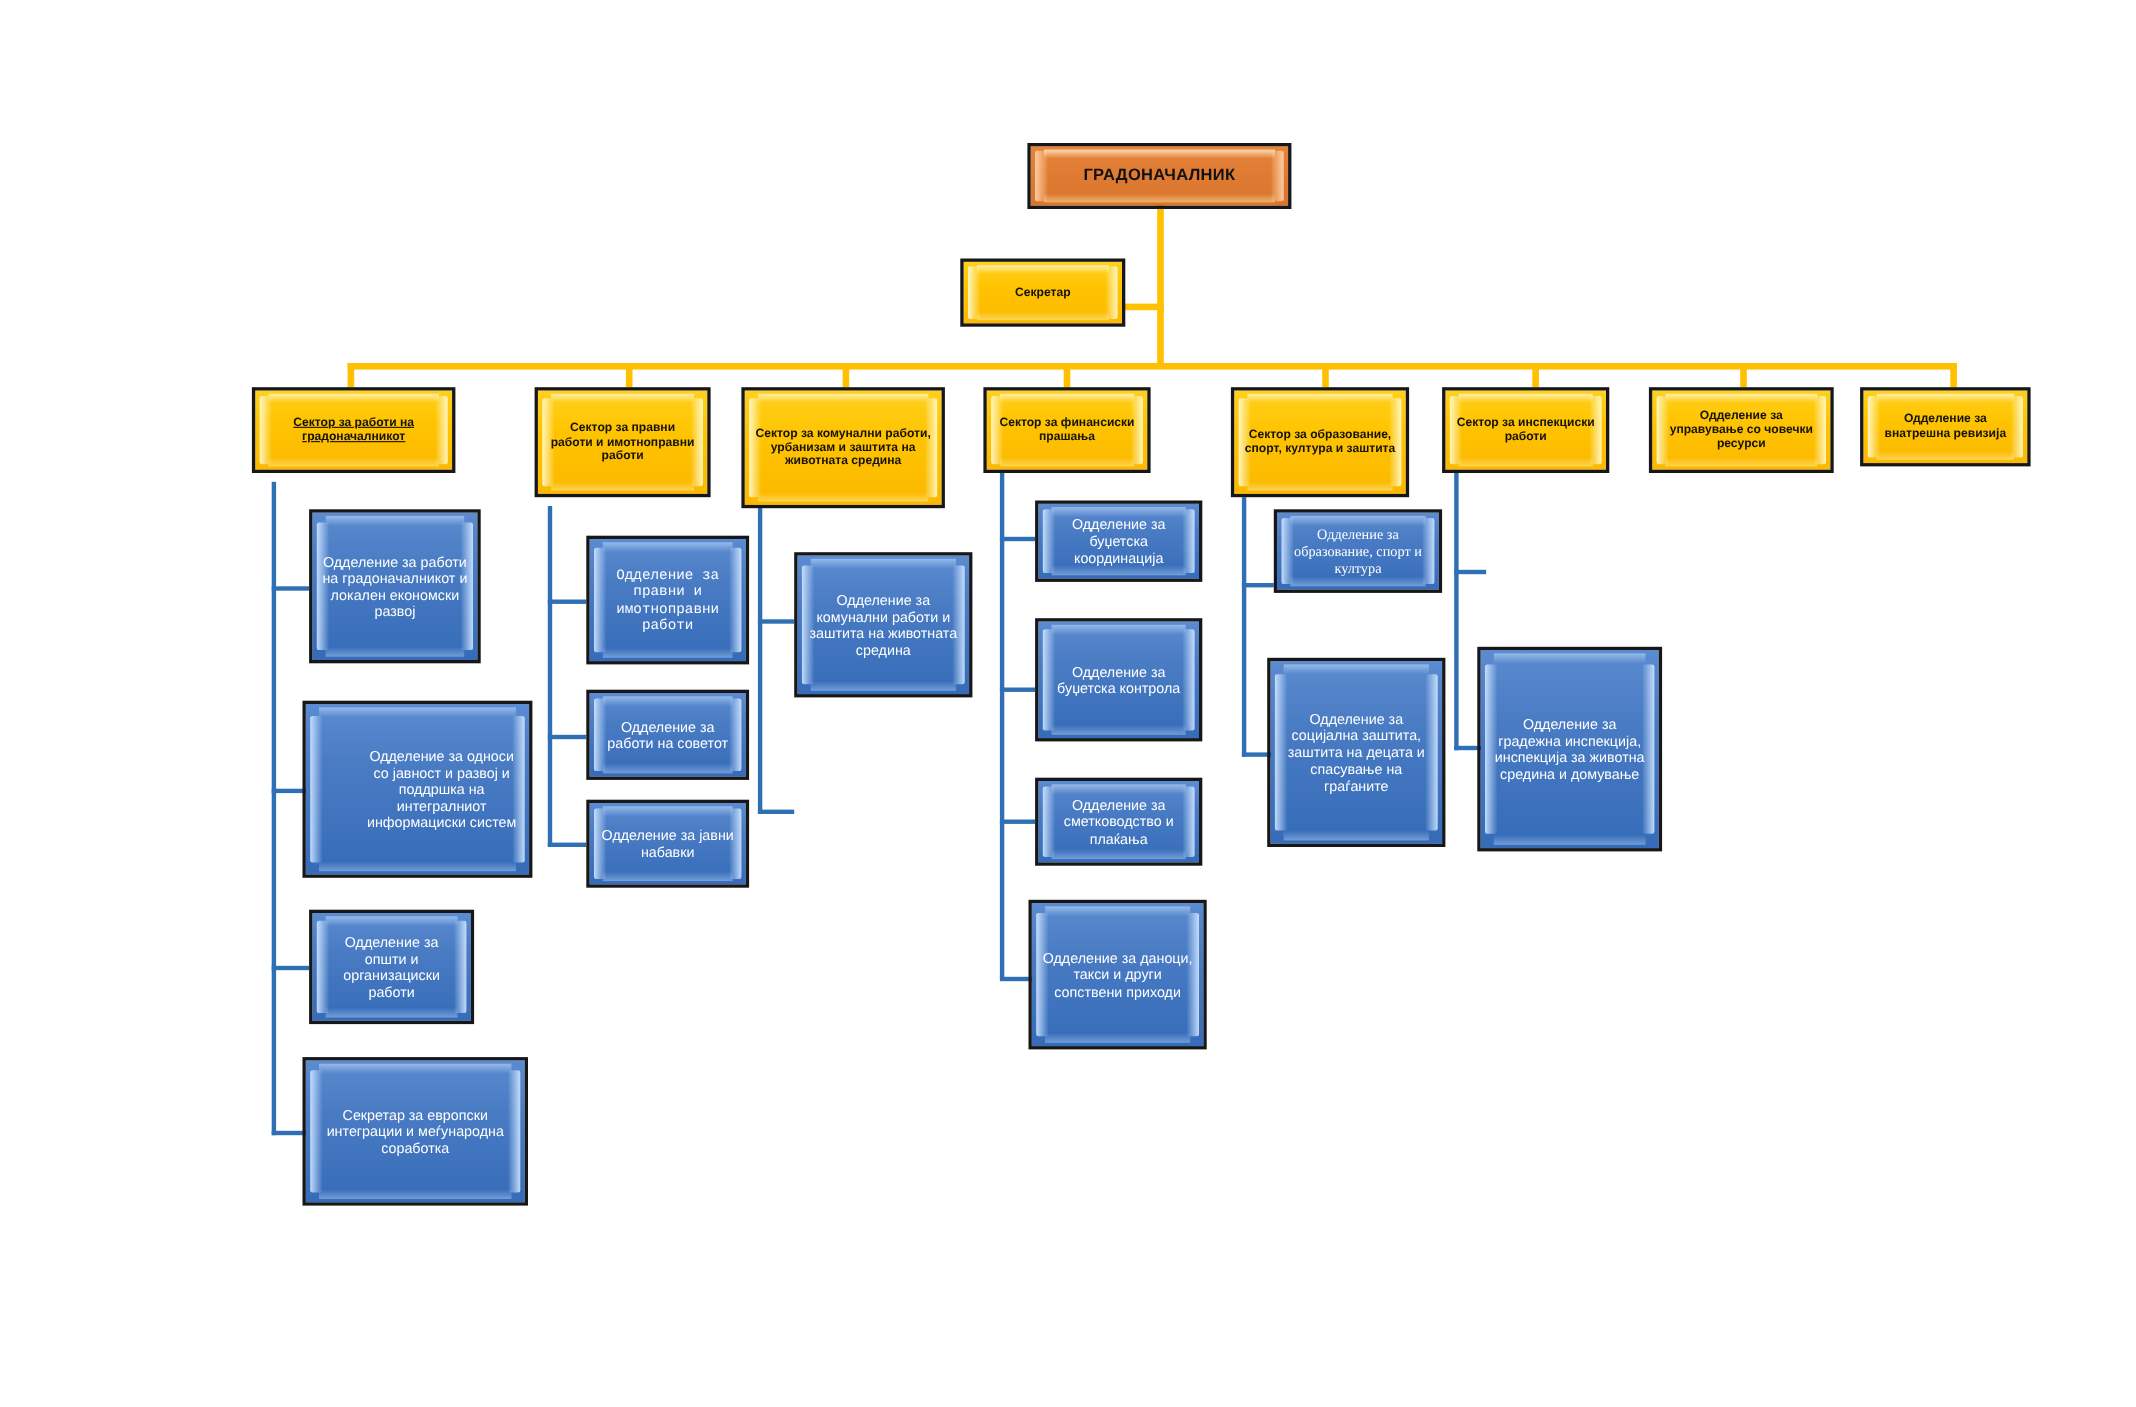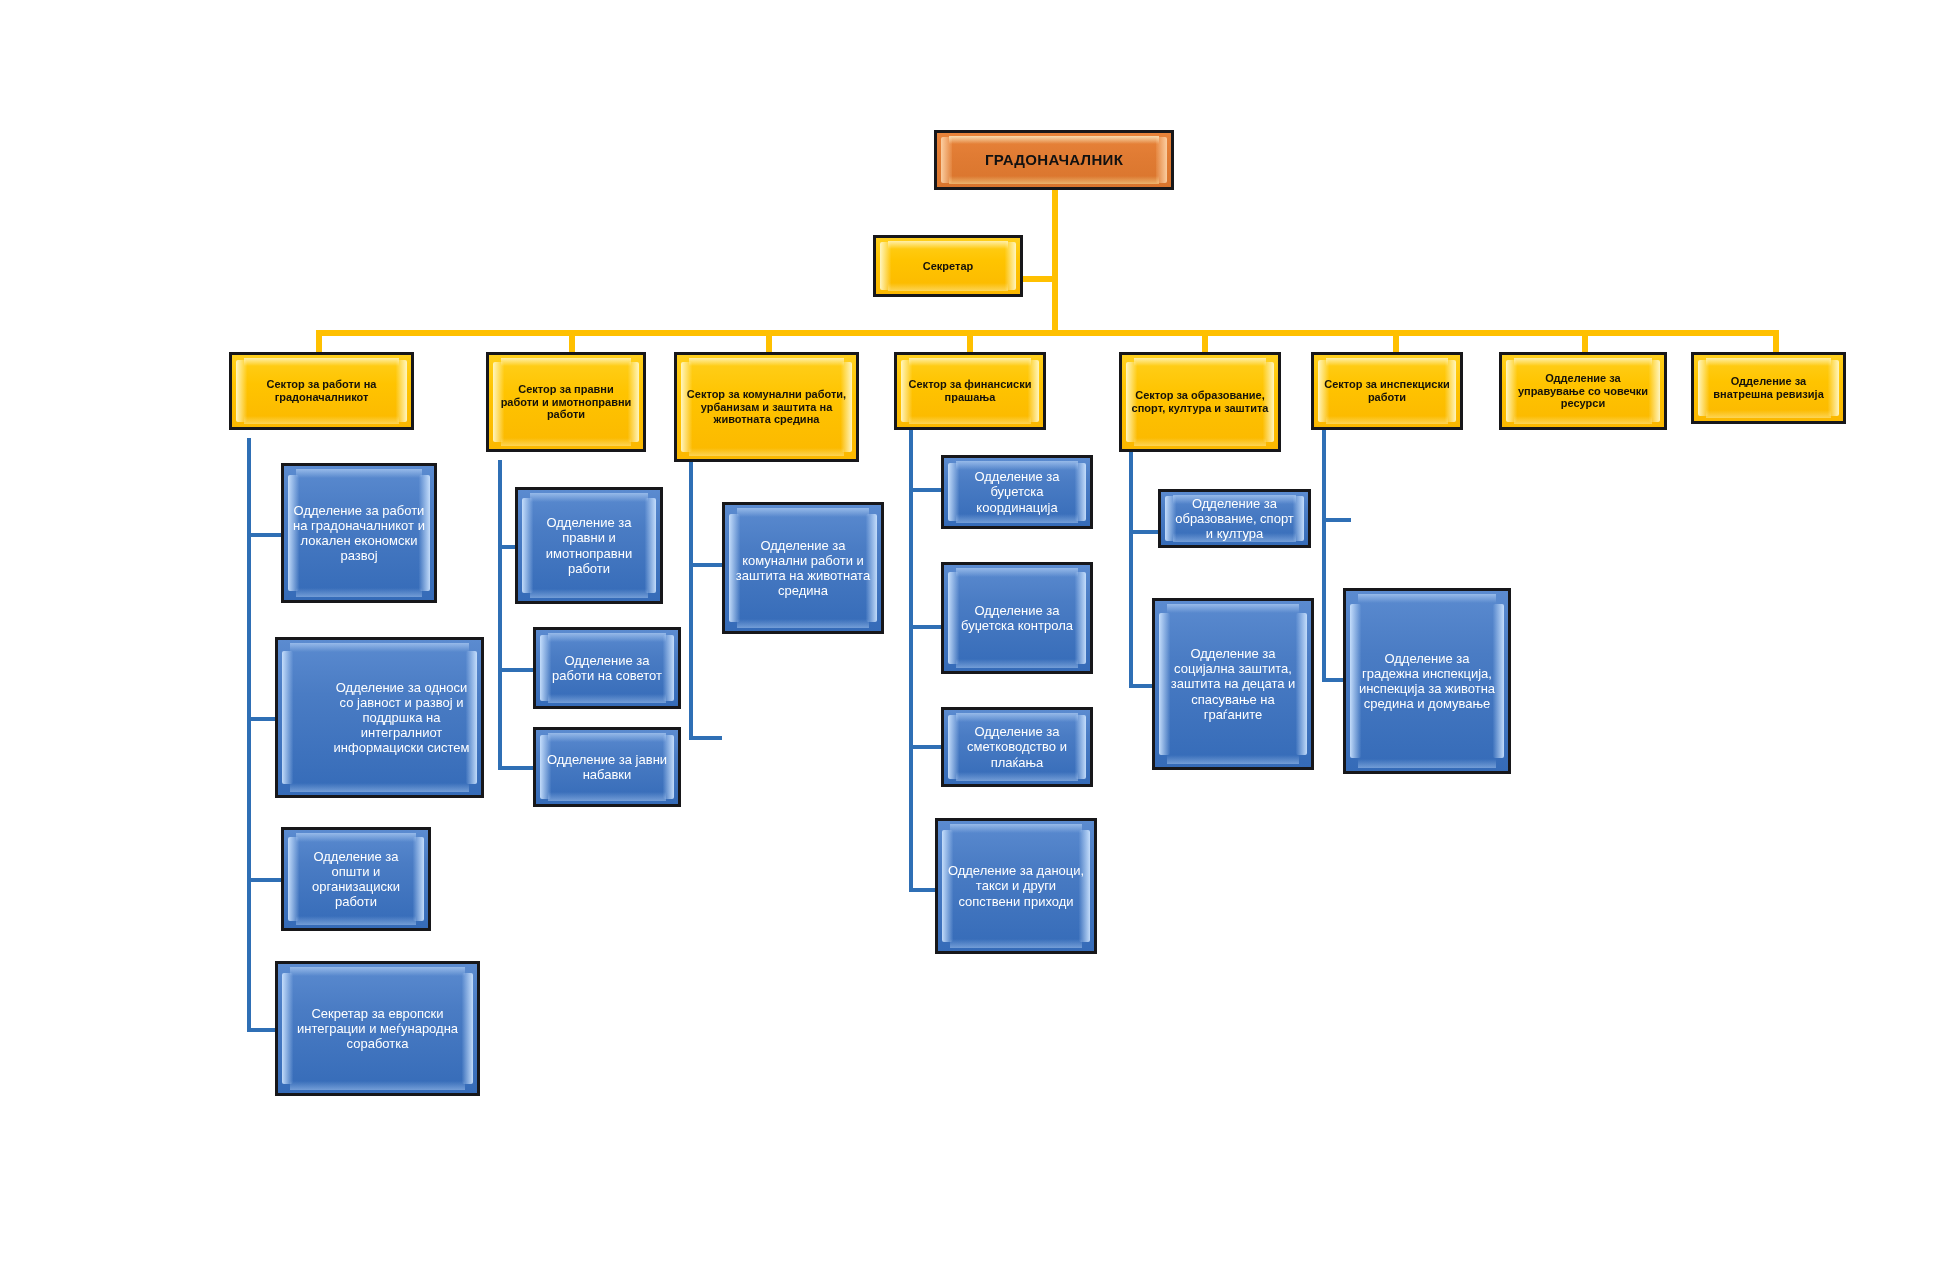--- a/index.html
+++ b/index.html
@@ -192,21 +192,21 @@
       <span class="bev-b"></span>
     <span class="label">ГРАДОНАЧАЛНИК</span>
   </div>
 
   <div class="node yellow" style="left:834px; top:235px; width:150px; height:62px;">
     <span class="bev-t"></span>
       <span class="bev-b"></span>
     <span class="label">Секретар</span>
   </div>
 
-  <div class="node yellow" style="left:190px; top:352px; width:185px; height:78px;">
+  <div class="node yellow" style="left:190px; top:352px; width:185px; height:78px;text-decoration:underline;">
     <span class="bev-t"></span>
       <span class="bev-b"></span>
     <span class="label">Сектор за работи на градоначалникот</span>
   </div>
 
   <div class="node yellow" style="left:447px; top:352px; width:160px; height:100px;">
     <span class="bev-t"></span>
       <span class="bev-b"></span>
     <span class="label">Сектор за правни работи и имотноправни работи</span>
   </div>
@@ -264,21 +264,21 @@
       <span class="bev-b"></span>
     <span class="label">Одделение за општи и организациски работи</span>
   </div>
 
   <div class="node blue" style="left:236px; top:961px; width:205px; height:135px;">
     <span class="bev-t"></span>
       <span class="bev-b"></span>
     <span class="label">Секретар за европски интеграции и меѓународна соработка</span>
   </div>
 
-  <div class="node blue" style="left:476px; top:487px; width:148px; height:117px;">
+  <div class="node blue" style="left:494px; top:487px; width:148px; height:117px;font-family:Liberation Mono, monospace;">
     <span class="bev-t"></span>
       <span class="bev-b"></span>
     <span class="label">Одделение за правни и имотноправни работи</span>
   </div>
 
   <div class="node blue" style="left:494px; top:627px; width:148px; height:82px;">
     <span class="bev-t"></span>
       <span class="bev-b"></span>
     <span class="label">Одделение за работи на советот</span>
   </div>
@@ -313,21 +313,21 @@
       <span class="bev-b"></span>
     <span class="label">Одделение за сметководство и плаќања</span>
   </div>
 
   <div class="node blue" style="left:896px; top:818px; width:162px; height:136px;">
     <span class="bev-t"></span>
       <span class="bev-b"></span>
     <span class="label">Одделение за даноци, такси и други сопствени приходи</span>
   </div>
 
-  <div class="node blue" style="left:1119px; top:489px; width:153px; height:59px;">
+  <div class="node blue" style="left:1119px; top:463px; width:153px; height:76px;font-family:Liberation Serif, serif;">
     <span class="bev-t"></span>
       <span class="bev-b"></span>
     <span class="label">Одделение за образование, спорт и култура</span>
   </div>
 
   <div class="node blue" style="left:1113px; top:598px; width:162px; height:172px;">
     <span class="bev-t"></span>
       <span class="bev-b"></span>
     <span class="label">Одделение за социјална заштита, заштита на децата и спасување на граѓаните</span>
   </div>

